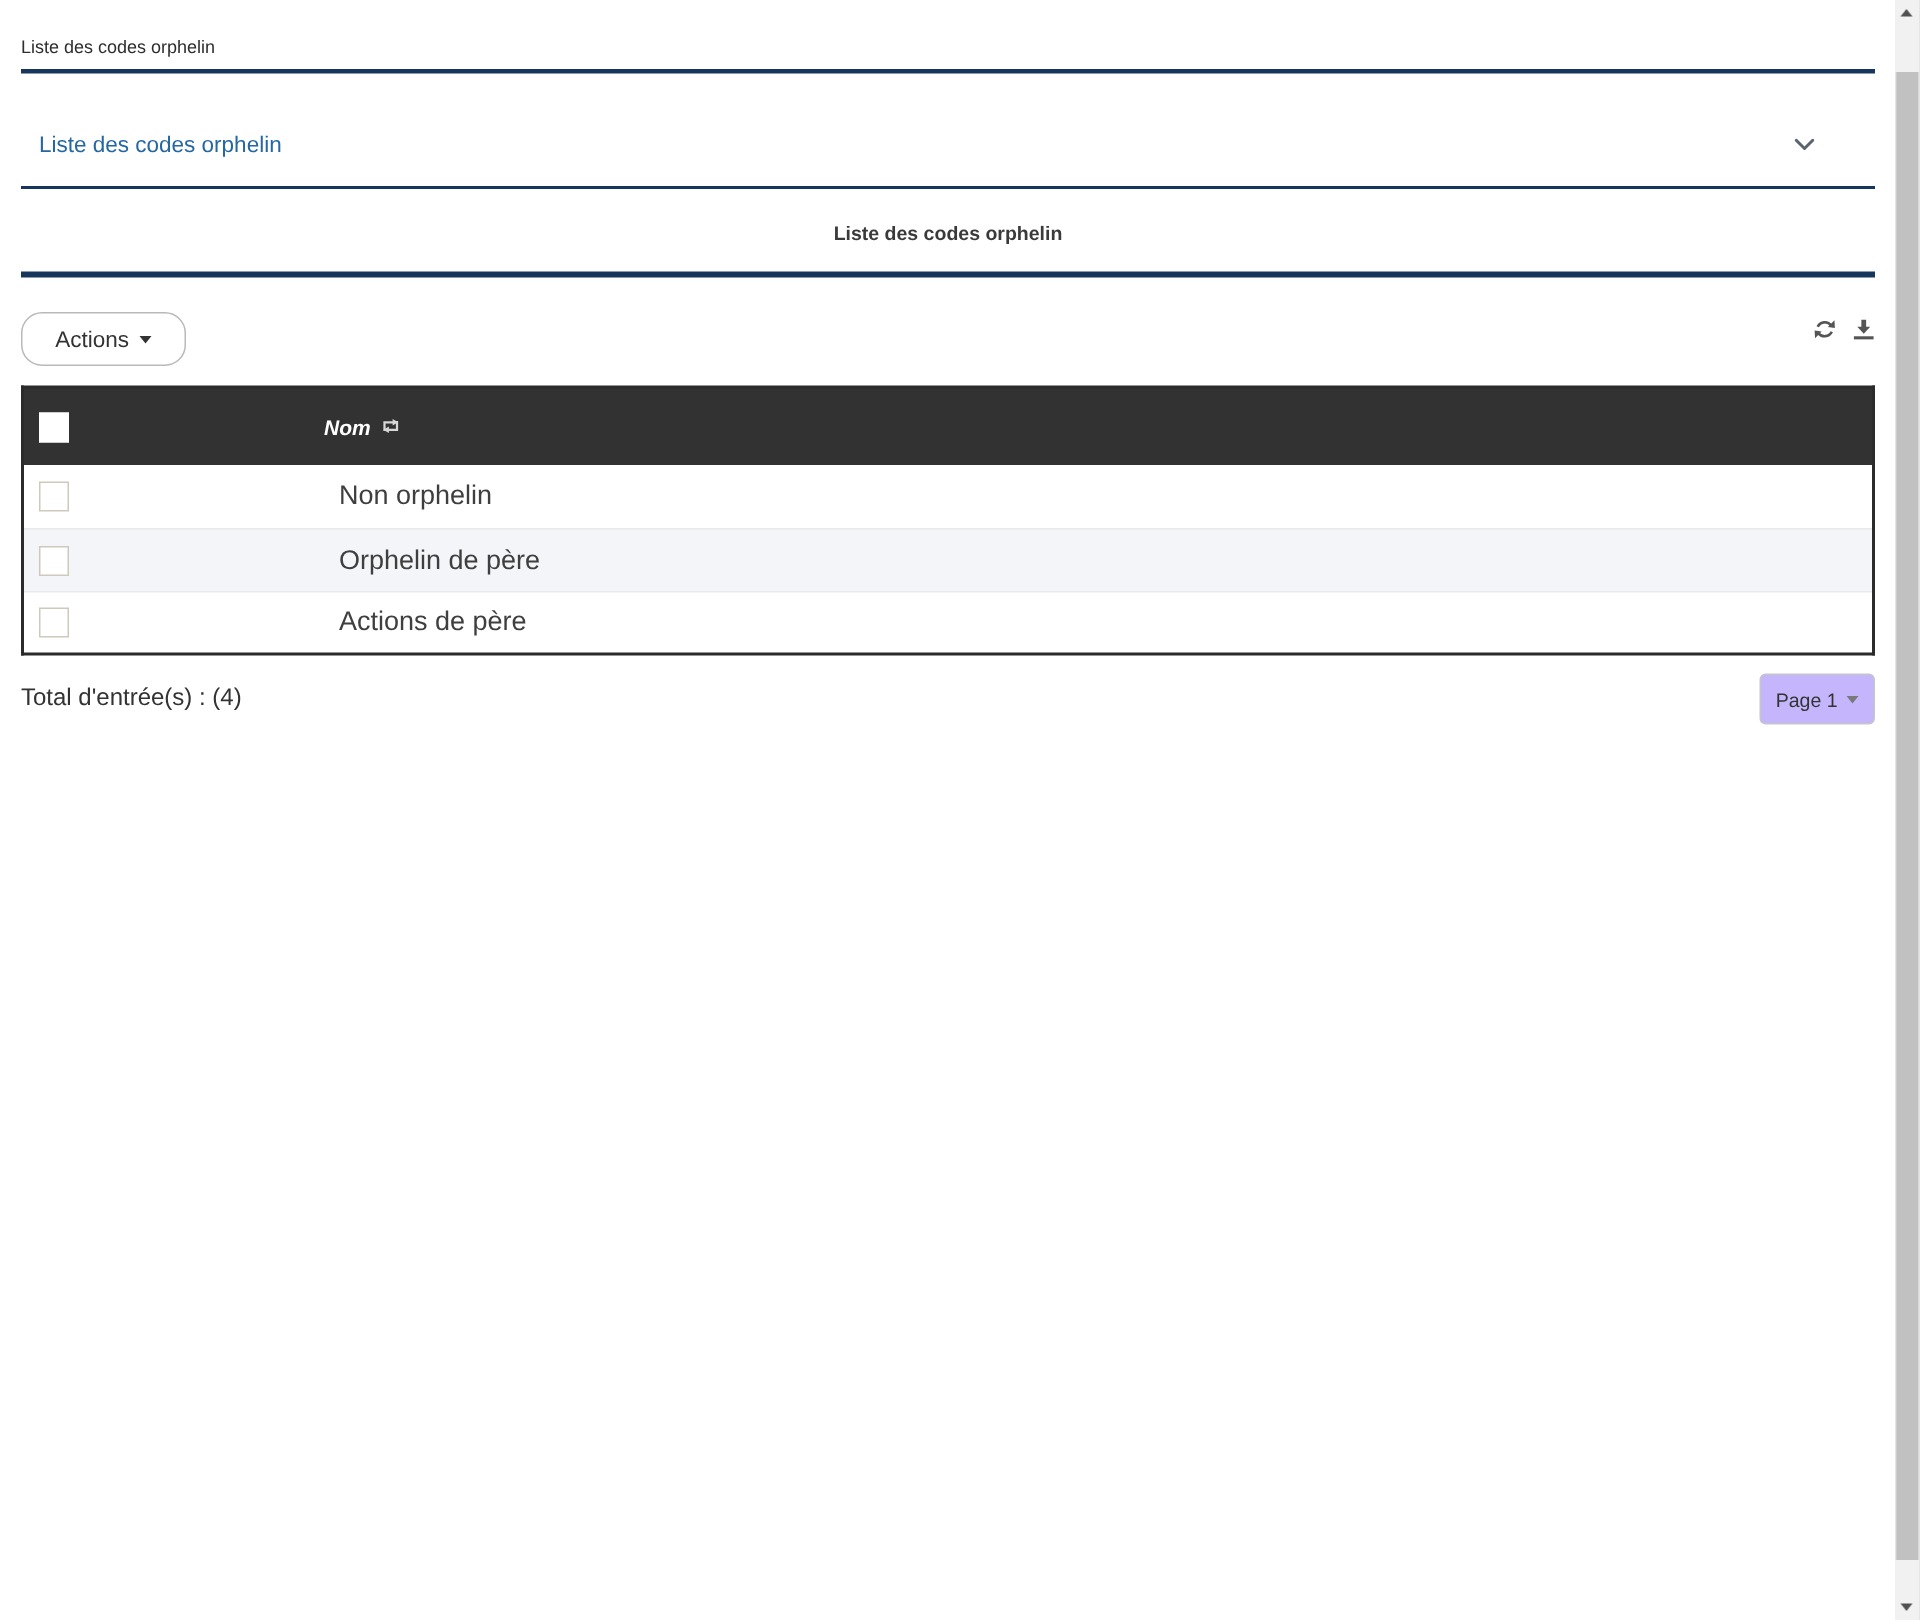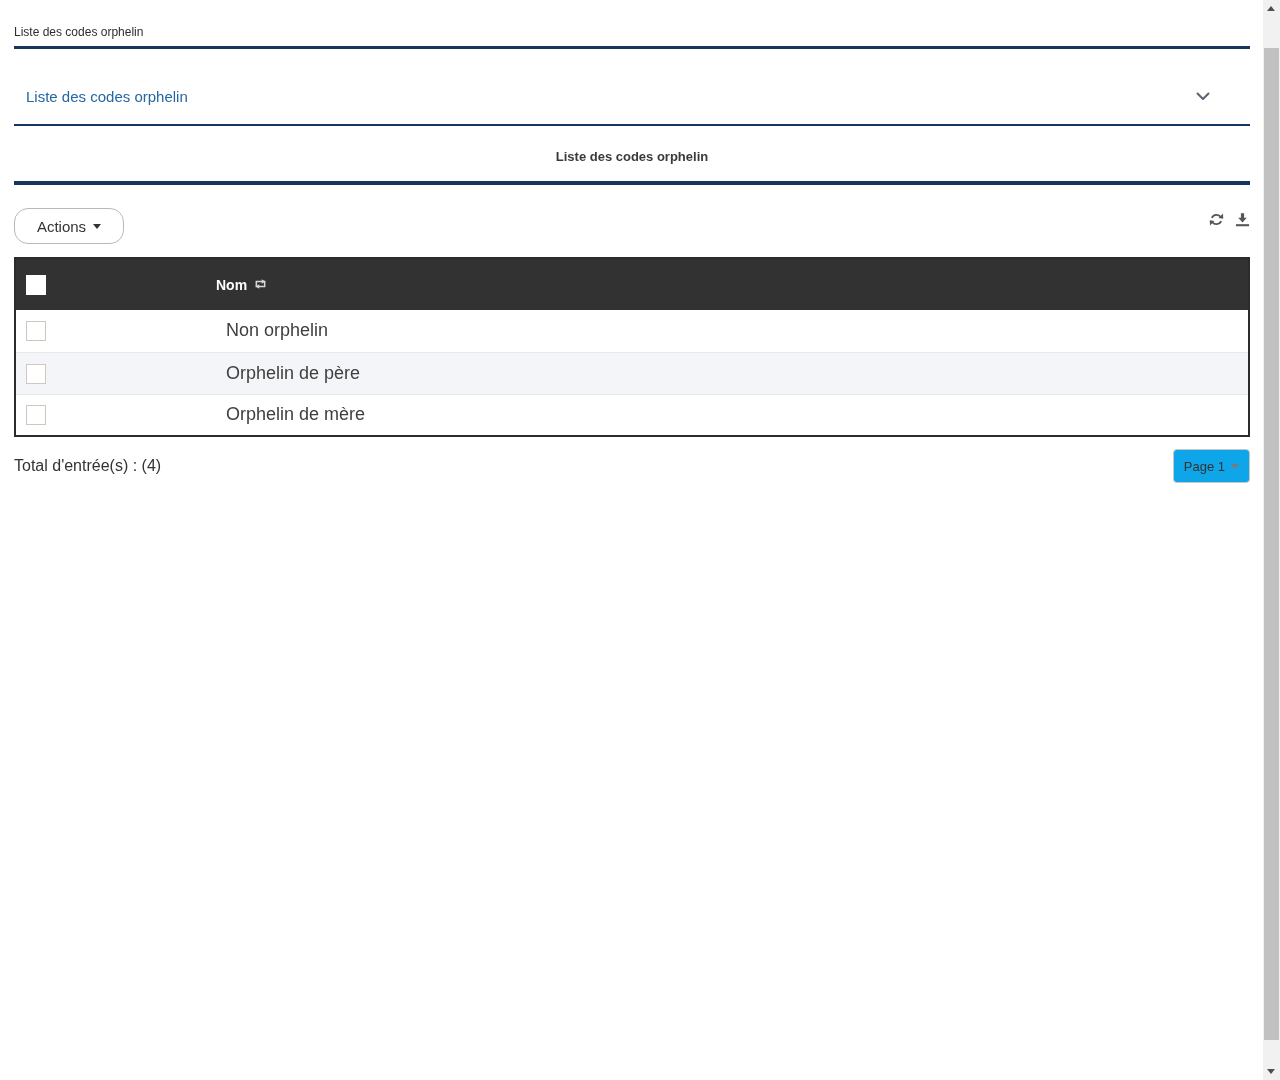--- a/index.html
+++ b/index.html
@@ -113,20 +113,21 @@
     vertical-align: middle;
   }
   .grid th.col-check, .grid td.col-check {
     width: 201px;
     padding-left: 10px;
   }
   .grid th.col-name .th-inner {
     display: inline-flex;
     gap: 6px;
     cursor: pointer;
+    font-style: italic;
   }
   .grid tbody tr { height: 42px; background: #ffffff; }
   .grid tbody tr:nth-child(even) { background: #f4f5f9; }
   .grid tbody tr + tr { border-top: 1px solid #e9e9e9; }
   .grid td {
     font-size: 18px;
     color: #3f3f3f;
     vertical-align: middle;
   }
   .grid td.col-name { padding-left: 10px; }
@@ -145,21 +146,21 @@
   .grid-footer {
     margin-top: 12px;
     display: flex;
     align-items: center;
     justify-content: space-between;
   }
   .total-label { font-size: 16px; color: #333333; }
   .btn-page {
     height: 26px;
     padding: 16px 10px;
-    background: #0ea5e9;
+    background: #c4b5fd;
     border: 1px solid #c6c6c6;
     border-radius: 4px;
     font-size: 13px;
     color: #333333;
     font-family: "Liberation Sans", sans-serif;
     display: inline-flex;
     align-items: center;
     gap: 6px;
     cursor: pointer;
     text-align: right;
@@ -259,21 +260,21 @@
       <tr>
         <td class="col-check"><span class="cb"></span></td>
         <td class="col-name">Non orphelin</td>
       </tr>
       <tr>
         <td class="col-check"><span class="cb"></span></td>
         <td class="col-name">Orphelin de père</td>
       </tr>
       <tr>
         <td class="col-check"><span class="cb"></span></td>
-        <td class="col-name">Orphelin de mère</td>
+        <td class="col-name">Actions de père</td>
       </tr>
     </tbody>
   </table>
 
   <div class="grid-footer">
     <span class="total-label">Total d'entrée(s) : (4)</span>
     <button class="btn-page">
       <span>Page 1</span>
       <span class="caret"></span>
     </button>

